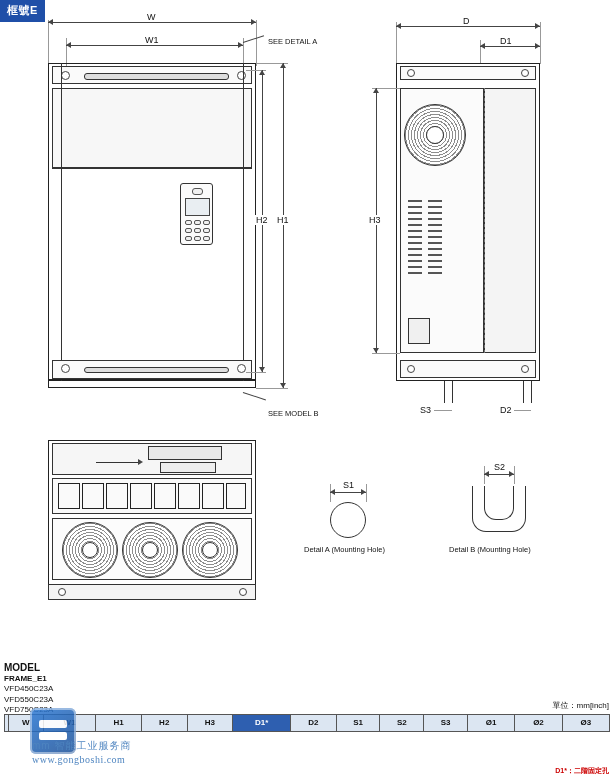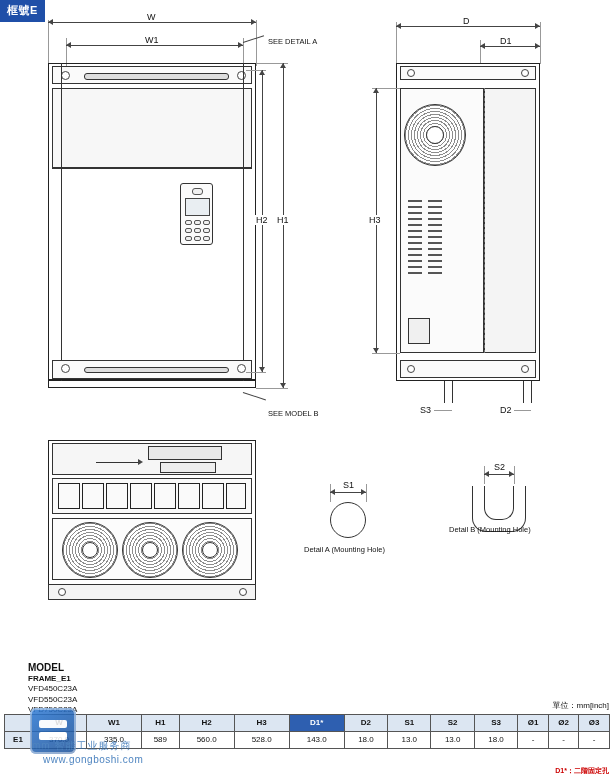--- a/index.html
+++ b/index.html
@@ -166,21 +166,20 @@
     font-size: 7.5px;
     white-space: nowrap;
   }
   
   .model-block {
     position: absolute;
     left: 4px;
     top: 663px;
     font-size: 8px;
     line-height: 10.2px;
-    margin-left: 24px;
   }
   .model-title {
     font-size: 10px;
     font-weight: bold;
     margin-bottom: 1px;
   }
   .model-frame {
     font-weight: bold;
     font-size: 8px;
   }
@@ -269,25 +268,26 @@
   .wm-sub {
     position: absolute;
     left: 2px;
     top: 39px;
     font-size: 10px;
     color: #2f6fb5;
     letter-spacing: 1px;
   }
   .wm-url {
     position: absolute;
-    left: 13px;
+    left: 2px;
     top: 54px;
     font-size: 10px;
     color: #2f6fb5;
     letter-spacing: 0.5px;
+    font-family: Liberation Serif, serif;
   }
 </style>
 </head>
 <body>
 
 <div class="frame-tag">框號E</div>
 
 <div class="ext-v" style="left:48px; top:20px; height:46px;"></div>
 <div class="ext-v" style="left:256px; top:20px; height:46px;"></div>
 <div class="dim-line-h" style="left:48px; top:22px; width:208px;"></div>
@@ -477,21 +477,21 @@
 <div class="ext-v" style="left:514px; top:466px; height:18px;"></div>
 <div class="dim-line-h" style="left:484px; top:474px; width:30px;"></div>
 <div class="arrow-l" style="left:484px; top:471px;"></div>
 <div class="arrow-r" style="left:509px; top:471px;"></div>
 <div class="dim-label" style="left:492px; top:462px;">S2</div>
 
 <div style="position:absolute; left:472px; top:486px; width:54px; height:46px; box-sizing:border-box;
             border:1px solid #333; border-top:none; border-radius:0 0 14px 14px; background:#fff;"></div>
 <div style="position:absolute; left:484px; top:486px; width:30px; height:34px; box-sizing:border-box;
             border:1px solid #333; border-top:none; border-radius:0 0 12px 12px; background:#fff;"></div>
-<div class="detail-caption" style="left:449px; top:525px;">Detail B (Mounting Hole)</div>
+<div class="detail-caption" style="left:449px; top:545px;">Detail B (Mounting Hole)</div>
 
 <div class="model-block">
   <div class="model-title">MODEL</div>
   <div class="model-frame">FRAME_E1</div>
   <div>VFD450C23A</div>
   <div>VFD550C23A</div>
   <div>VFD750C23A</div>
   <div>VFD900C43A</div>
   <div>VFD1100C43A</div>
 </div>
@@ -511,36 +511,20 @@
       <th>D2</th>
       <th>S1</th>
       <th>S2</th>
       <th>S3</th>
       <th>Ø1</th>
       <th>Ø2</th>
       <th>Ø3</th>
     </tr>
   </thead>
   <tbody>
-    <tr>
-      <td class="rowhead">E1</td>
-      <td>370.0</td>
-      <td>335.0</td>
-      <td>589</td>
-      <td>560.0</td>
-      <td>528.0</td>
-      <td>143.0</td>
-      <td>18.0</td>
-      <td>13.0</td>
-      <td>13.0</td>
-      <td>18.0</td>
-      <td>-</td>
-      <td>-</td>
-      <td>-</td>
-    </tr>
   </tbody>
 </table>
 
 <div class="footnote">D1*：二階固定孔</div>
 
 <div class="watermark">
   <div class="wm-logo"></div>
   <div class="wm-sub">mm 智能工业服务商</div>
   <div class="wm-url">www.gongboshi.com</div>
 </div>

